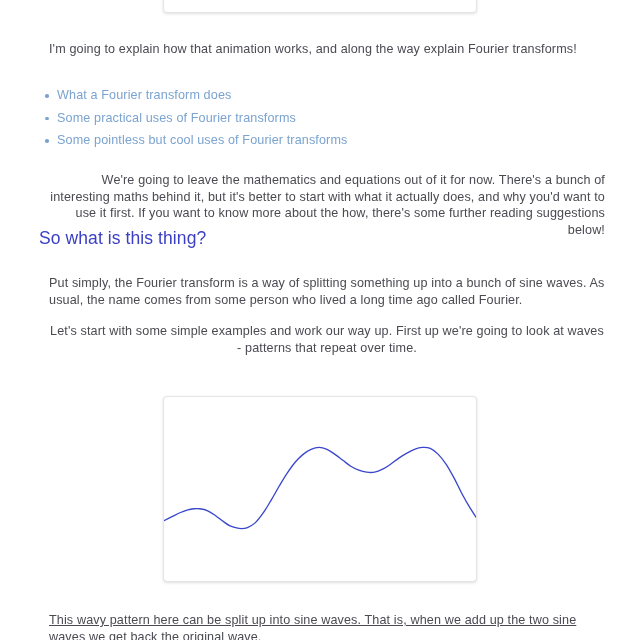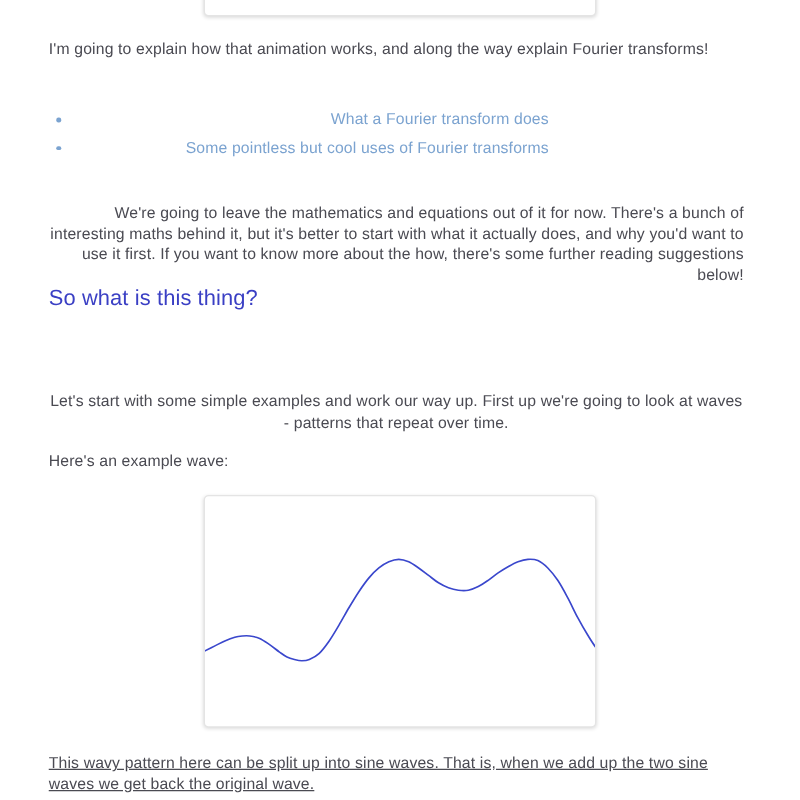--- a/index.html
+++ b/index.html
@@ -33,36 +33,35 @@
     border: 1px solid #e4e4e4;
     border-radius: 4px;
     box-shadow: 0 1px 3px rgba(0,0,0,0.13);
     box-sizing: border-box;
   }
 
   p.para {
     color: #4a4a52;
     font-size: 12.6px;
     line-height: 16.5px;
-    margin: 0;
+    margin: 10px;
     letter-spacing: 0.01em;
   }
 
   .p-intro { position: absolute; left: 39px; top: 31px; width: 556px; }
   .p-byend { position: absolute; left: 39px; top: 63px; width: 556px; }
 
   ul.bullets {
     position: absolute;
     left: 39px;
     top: 88px;
     margin: 0;
     padding: 0;
     list-style: none;
     width: 400px;
-    text-align: right;
   }
   ul.bullets li {
     position: relative;
     padding-left: 18px;
     margin-bottom: 7.5px;
     font-size: 12.6px;
     line-height: 15px;
     color: #7ba3d0;
     letter-spacing: 0.01em;
   }
@@ -127,32 +126,35 @@
   <div class="top-card"></div>
 
   <p class="para p-intro">I'm going to explain how that animation works, and along the way explain Fourier transforms!</p>
 
 
   <ul class="bullets">
     <li>
       <a href="#">What a Fourier transform does</a>
     </li>
     <li>
+      <a href="#">Some practical uses of Fourier transforms</a>
+    </li>
+    <li>
       <a href="#">Some pointless but cool uses of Fourier transforms</a>
     </li>
   </ul>
 
   <p class="para p-leave">We're going to leave the mathematics and equations out of it for now. There's a bunch of interesting maths behind it, but it's better to start with what it actually does, and why you'd want to use it first. If you want to know more about the how, there's some further reading suggestions below!</p>
 
   <h2 class="section-heading">So what is this thing?</h2>
 
+  <p class="para p-putsimply">Put simply, the Fourier transform is a way of splitting something up into a bunch of sine waves. As usual, the name comes from some person who lived a long time ago called Fourier.</p>
 
   <p class="para p-letsstart">Let's start with some simple examples and work our way up. First up we're going to look at waves - patterns that repeat over time.</p>
 
-  <p class="para p-heresan">Here's an example wave:</p>
 
   <div class="chart-card">
     <svg viewBox="0 0 314 186" preserveAspectRatio="none">
       <path id="wave-path" fill="none" stroke="#3a47cc" stroke-width="1.35" stroke-linecap="round" stroke-linejoin="round" d="M 0.00 125.00 C 1.33 124.33, 5.33 122.33, 8.00 121.00 C 10.67 119.67, 13.33 118.17, 16.00 117.00 C 18.67 115.83, 21.67 114.67, 24.00 114.00 C 26.33 113.33, 28.00 113.17, 30.00 113.00 C 32.00 112.83, 33.67 112.67, 36.00 113.00 C 38.33 113.33, 41.33 113.83, 44.00 115.00 C 46.67 116.17, 49.33 118.17, 52.00 120.00 C 54.67 121.83, 57.67 124.33, 60.00 126.00 C 62.33 127.67, 64.00 129.00, 66.00 130.00 C 68.00 131.00, 70.00 131.50, 72.00 132.00 C 74.00 132.50, 76.00 133.00, 78.00 133.00 C 80.00 133.00, 81.67 133.00, 84.00 132.00 C 86.33 131.00, 89.33 129.50, 92.00 127.00 C 94.67 124.50, 97.33 120.83, 100.00 117.00 C 102.67 113.17, 105.33 108.50, 108.00 104.00 C 110.67 99.50, 113.33 94.50, 116.00 90.00 C 118.67 85.50, 121.33 81.00, 124.00 77.00 C 126.67 73.00, 129.33 69.17, 132.00 66.00 C 134.67 62.83, 137.33 60.17, 140.00 58.00 C 142.67 55.83, 145.33 54.17, 148.00 53.00 C 150.67 51.83, 153.33 51.00, 156.00 51.00 C 158.67 51.00, 161.33 51.83, 164.00 53.00 C 166.67 54.17, 169.33 56.17, 172.00 58.00 C 174.67 59.83, 177.33 62.00, 180.00 64.00 C 182.67 66.00, 185.33 68.33, 188.00 70.00 C 190.67 71.67, 193.33 73.00, 196.00 74.00 C 198.67 75.00, 201.33 75.67, 204.00 76.00 C 206.67 76.33, 209.33 76.50, 212.00 76.00 C 214.67 75.50, 217.33 74.33, 220.00 73.00 C 222.67 71.67, 225.33 69.83, 228.00 68.00 C 230.67 66.17, 233.33 63.83, 236.00 62.00 C 238.67 60.17, 241.33 58.50, 244.00 57.00 C 246.67 55.50, 249.33 54.00, 252.00 53.00 C 254.67 52.00, 257.33 51.17, 260.00 51.00 C 262.67 50.83, 265.33 50.83, 268.00 52.00 C 270.67 53.17, 273.33 55.33, 276.00 58.00 C 278.67 60.67, 281.33 64.00, 284.00 68.00 C 286.67 72.00, 289.33 77.00, 292.00 82.00 C 294.67 87.00, 297.33 93.00, 300.00 98.00 C 302.67 103.00, 305.33 107.67, 308.00 112.00 C 310.67 116.33, 313.33 120.83, 316.00 124.00 C 318.67 127.17, 321.33 129.33, 324.00 131.00 C 326.67 132.67, 329.33 133.67, 332.00 134.00 C 334.67 134.33, 337.33 133.67, 340.00 133.00 C 342.67 132.33, 345.33 131.17, 348.00 130.00 C 350.67 128.83, 353.33 127.00, 356.00 126.00 C 358.67 125.00, 362.67 124.33, 364.00 124.00"></path>
     </svg>
   </div>
 
   <p class="para p-thiswavy">This wavy pattern here can be split up into sine waves. That is, when we add up the two sine waves we get back the original wave.</p>
 
 </div>

